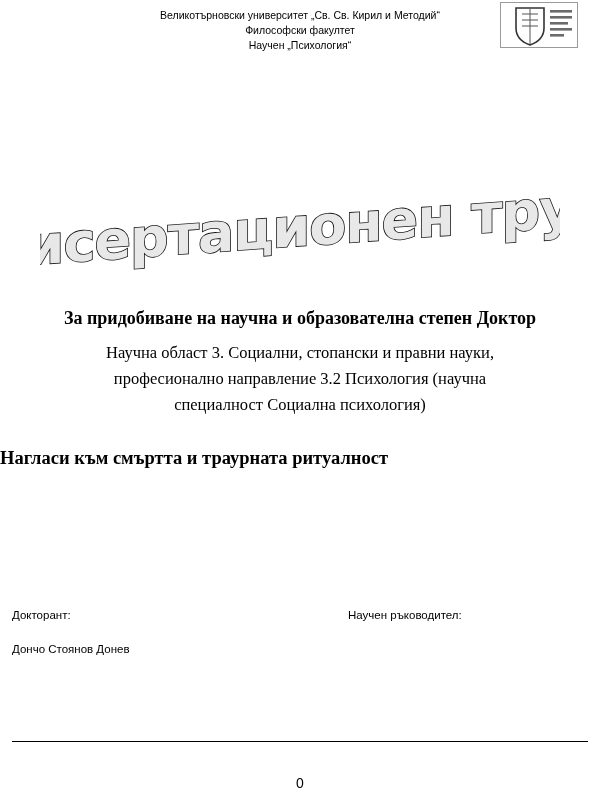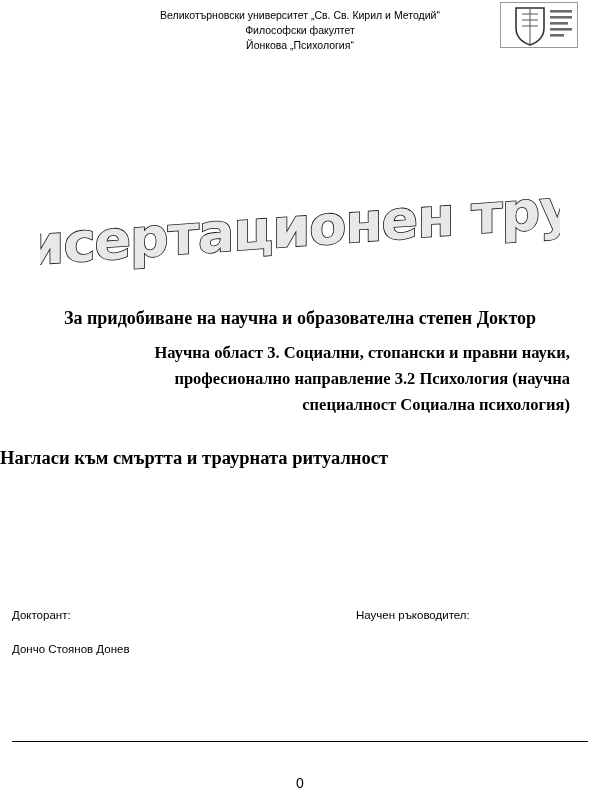--- a/index.html
+++ b/index.html
@@ -93,23 +93,23 @@
     letter-spacing: 0px;
     white-space: nowrap;
   }
 
   
   .field-block {
     position: absolute;
     top: 340px;
     left: 30px;
     width: 540px;
-    text-align: right;
-    font-family: "Liberation Serif", serif;
-    font-weight: bold;
+    text-align: center;
+    font-family: "Liberation Serif", serif;
+    font-weight: normal;
     font-size: 16.5px;
     line-height: 26px;
   }
   .field-block .fl {
     display: block;
   }
 
   
   .subject {
     position: absolute;
@@ -126,21 +126,21 @@
   
   .sig {
     position: absolute;
     font-family: "Liberation Sans", sans-serif;
     font-size: 11.5px;
     color: #000;
     white-space: nowrap;
   }
   .sig-left-label  { top: 609px; left: 12px; }
   .sig-left-name   { top: 643px; left: 12px; }
-  .sig-right-label { top: 609px; left: 348px; margin-left: 8px; }
+  .sig-right-label { top: 609px; left: 348px; }
   .sig-right-name  { top: 643px; left: 348px; }
 
   
   .footer-rule {
     position: absolute;
     top: 741px;
     left: 12px;
     width: 576px;
     height: 1px;
     background: #000;
@@ -166,21 +166,21 @@
 </style>
 </head>
 <body>
 
 <div class="page">
 
   <div class="header">
     <div class="header-text">
       <span class="header-line">Великотърновски университет „Св. Св. Кирил и Методий“</span>
       <span class="header-line">Философски факултет</span>
-      <span class="header-line">Йонкова „Психология“</span>
+      <span class="header-line">Научен „Психология“</span>
     </div>
   </div>
 
   <div class="emblem">
     <svg width="78" height="46" viewBox="0 0 78 46" xmlns="http://www.w3.org/2000/svg">
       <rect x="0.5" y="0.5" width="77" height="45" fill="#ffffff" stroke="#9a9a9a" stroke-width="1"></rect>
 
       <path d="M16 6 L44 6 L44 26 Q44 38 30 43 Q16 38 16 26 Z" fill="#ffffff" stroke="#333333" stroke-width="1.6"></path>
       <path d="M22 12 L38 12 M22 18 L38 18 M22 24 L38 24" stroke="#555555" stroke-width="1.2"></path>
       <path d="M30 7 L30 42" stroke="#555555" stroke-width="1"></path>

